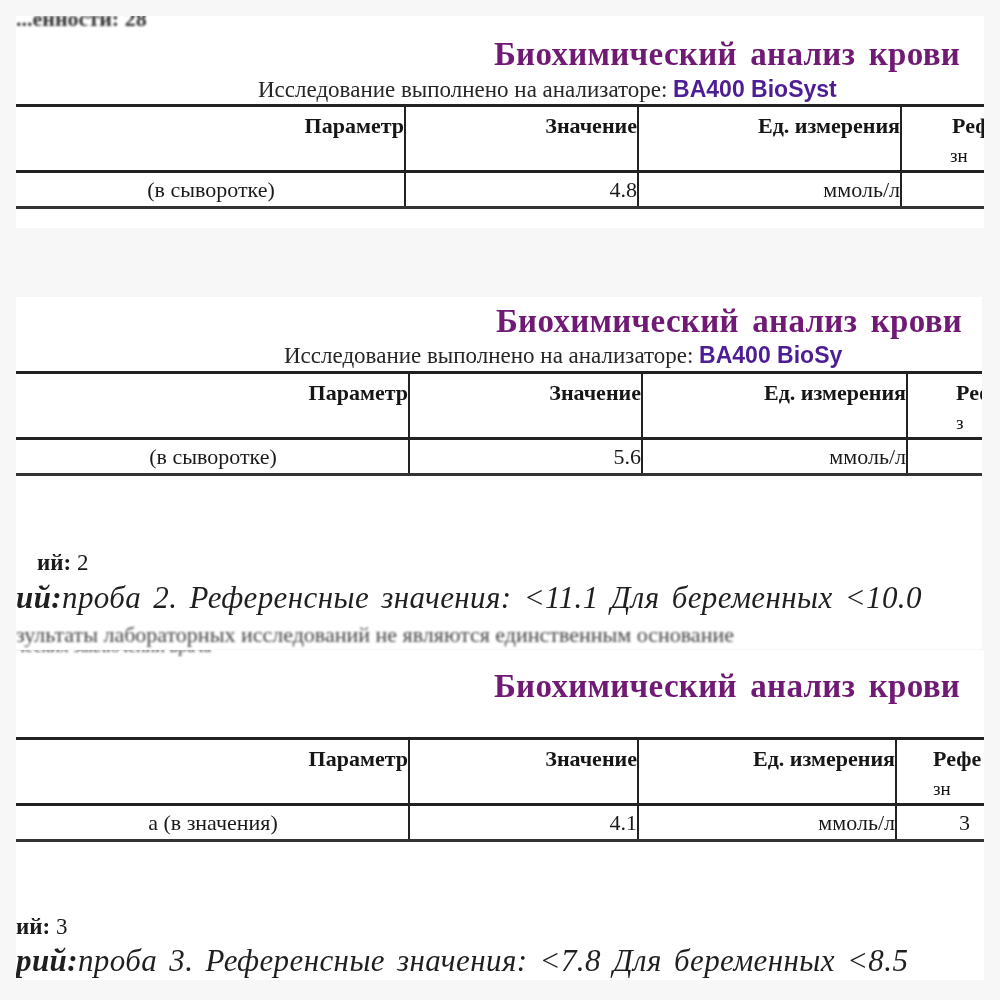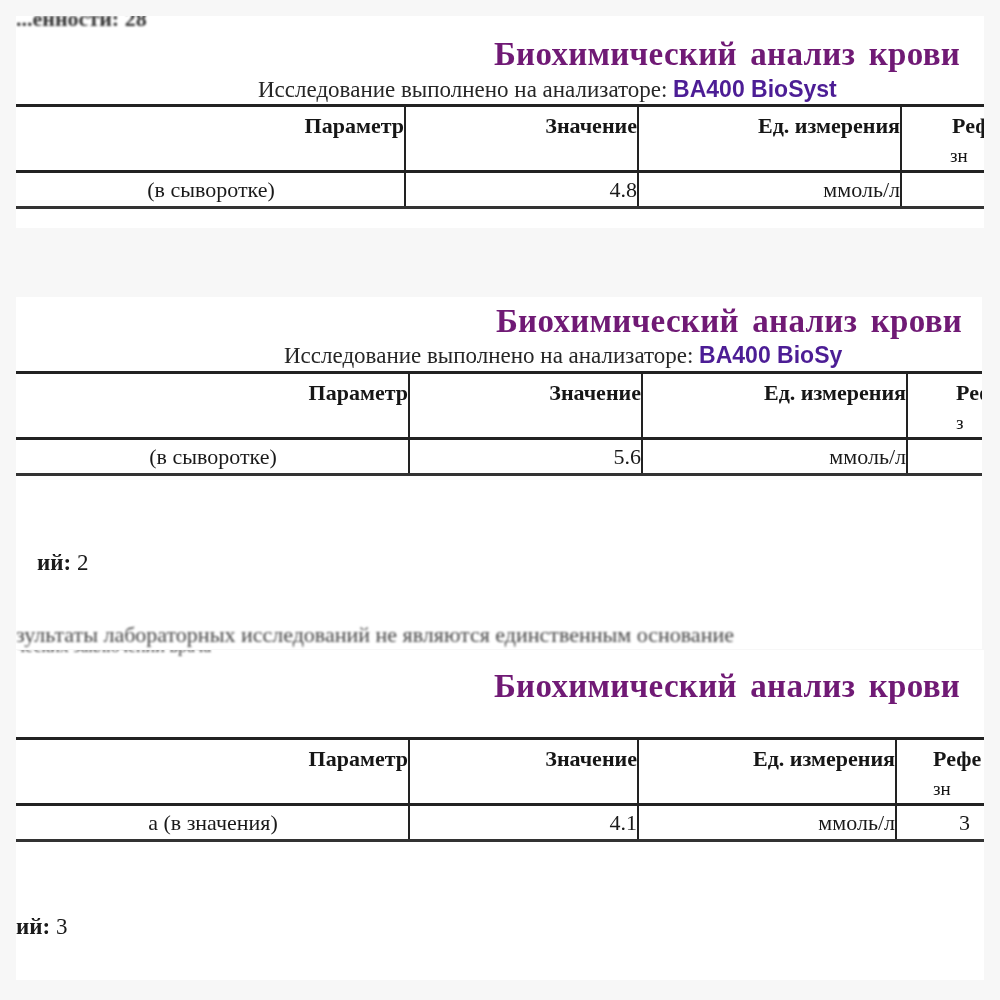--- a/index.html
+++ b/index.html
@@ -184,20 +184,23 @@
       <td>ммоль/л</td>
       <td></td>
     </tr>
   </tbody>
     </table>
 
   <div class="comment-label" style="left:5px; top:253px;margin-left:16px;">
     <span>ий:</span>
     <span class="num">2</span>
   </div>
+  <div class="comment-line" style="left:0; top:283px;">
+    <span class="prefix">ий:</span><span>проба 2. Референсные значения: &lt;11.1  Для беременных &lt;10.0</span>
+  </div>
   <div class="blur-line" style="left:0; top:325px;">зультаты лабораторных исследований не являются единственным основание</div>
 </div>
 
 <div class="panel" id="panel-3">
   <div class="blur-line" style="left:0; top:-14px; font-size:18px;">ческих заключений врача</div>
 
   <div class="title" style="left:478px; top:18px;">Биохимический анализ крови</div>
 
   <table class="results" style="left:0; top:87px; width:1000px;">
     <colgroup>
@@ -222,13 +225,16 @@
       <td>ммоль/л</td>
       <td style="text-align:left; padding-left:62px;">3</td>
     </tr>
   </tbody>
     </table>
 
   <div class="comment-label" style="left:0; top:264px;">
     <span>ий:</span>
     <span class="num">3</span>
   </div>
+  <div class="comment-line" style="left:0; top:293px;">
+    <span class="prefix">рий:</span><span>проба 3. Референсные значения: &lt;7.8  Для беременных &lt;8.5</span>
+  </div>
 </div>
 
 </body></html>

